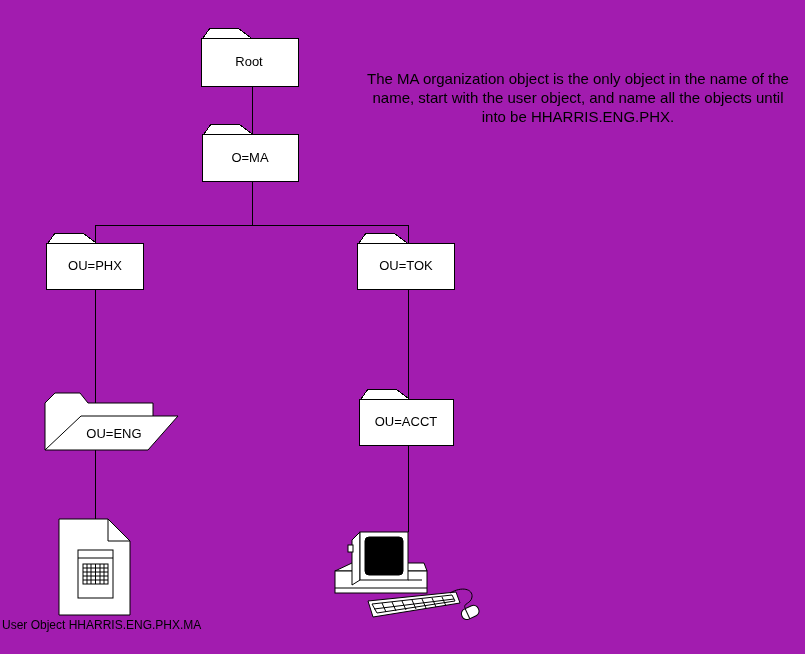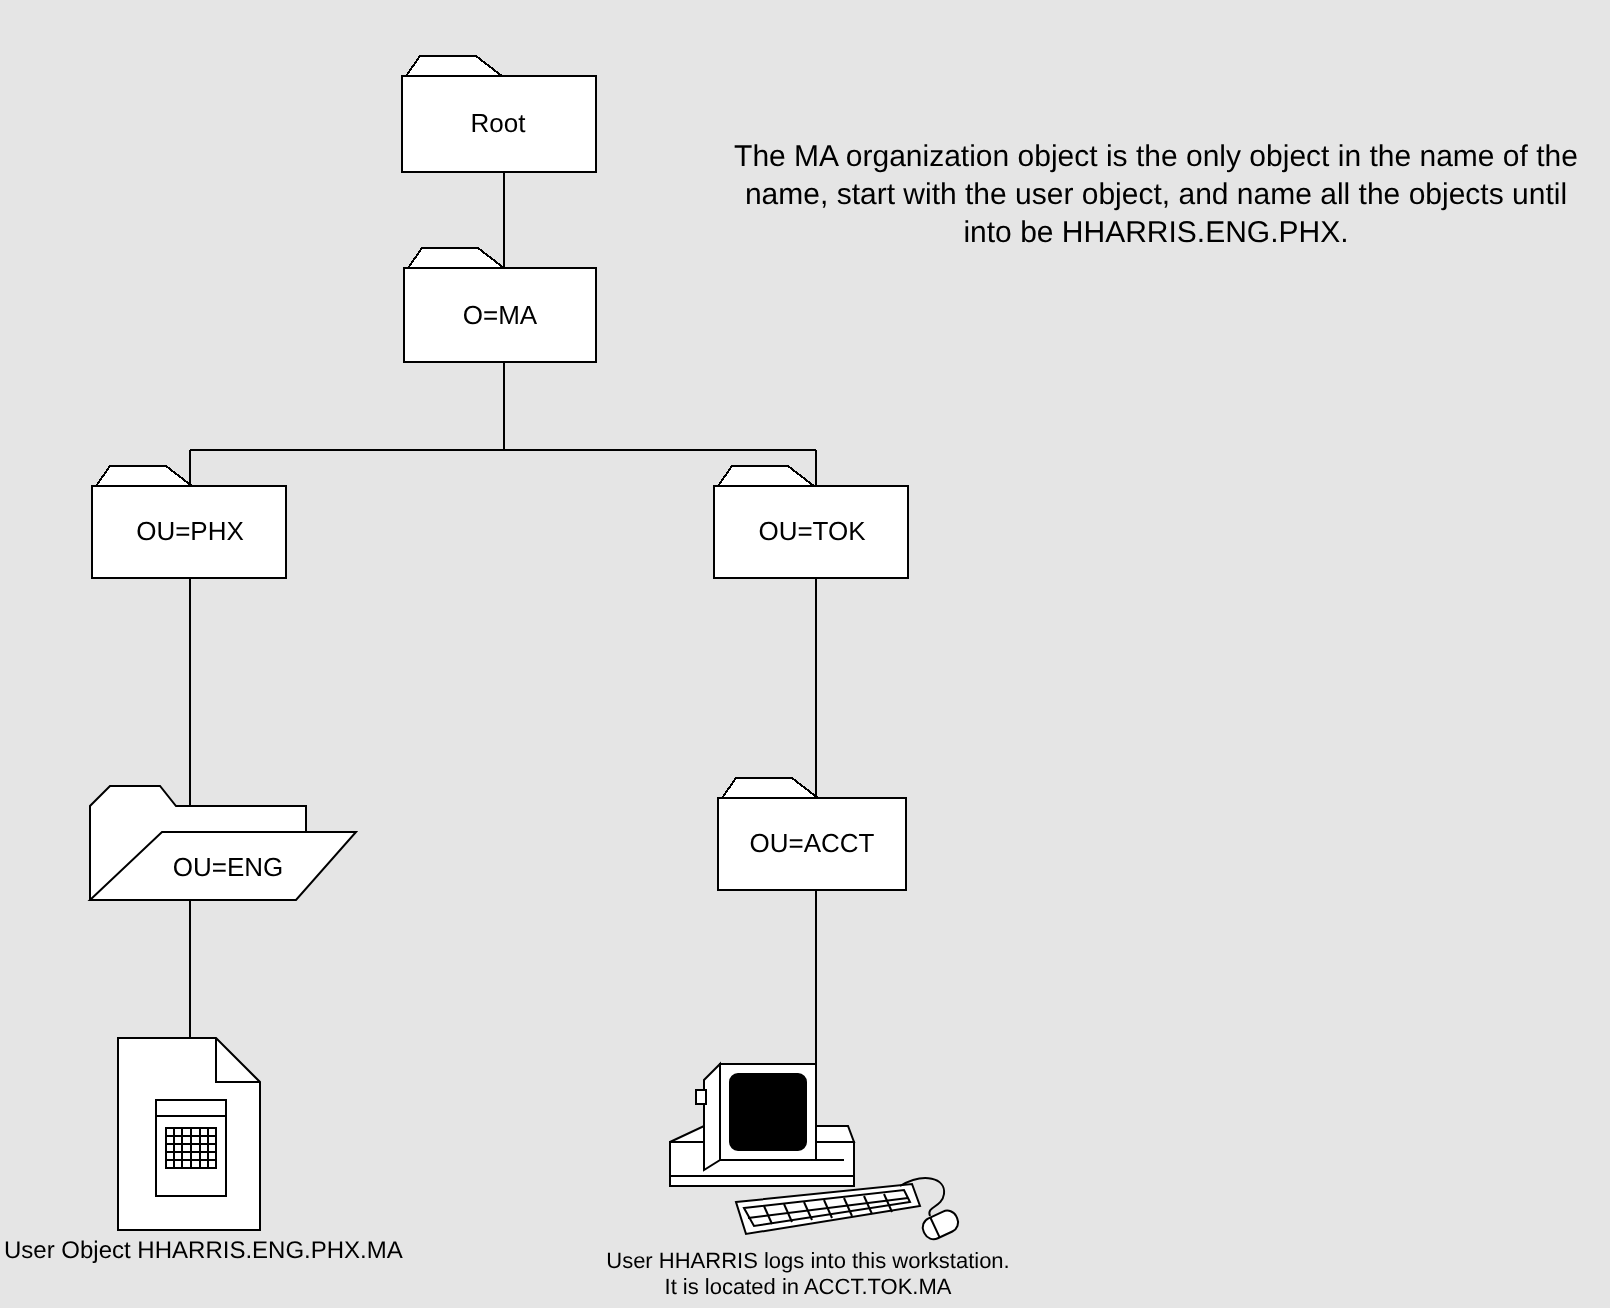--- a/index.html
+++ b/index.html
@@ -1,16 +1,16 @@
 <!DOCTYPE html>
 <html><head>
 <meta charset="utf-8">
 <style>
   html,body{margin:0;padding:0;background:#ffffff;}
-  #stage{position:relative;width:805px;height:654px;background:#e5e5e5;overflow:hidden;
+  #stage{position:relative;width:805px;height:654px;background:#a21caf;overflow:hidden;
          font-family:"Liberation Sans",sans-serif;color:#000;}
   #art{position:absolute;left:0;top:0;}
   .ln{stroke:#000;stroke-width:1;fill:none;}
   .shape{stroke:#000;stroke-width:1;fill:#ffffff;}
   .dark{stroke:#000;stroke-width:1;fill:#000000;}
   .nodelabel{font-family:"Liberation Sans",sans-serif;font-size:13px;fill:#000;text-anchor:middle;}
   .annotation{position:absolute;left:342px;top:69px;width:472px;text-align:center;
               font-size:15px;line-height:19px;}
   .annotation div{white-space:pre;}
   .caption-left{position:absolute;left:2px;top:618px;font-size:12px;white-space:pre;}
@@ -126,18 +126,14 @@
   </svg>
 
   <div class="annotation">
     <div>The MA organization object is the only object in the name of the</div>
     <div>name, start with the user object, and name all the objects until</div>
     <div>into be HHARRIS.ENG.PHX.</div>
   </div>
 
   <div class="caption-left">User Object HHARRIS.ENG.PHX.MA</div>
 
-  <div class="caption-right">
-    <div>User HHARRIS logs into this workstation.</div>
-    <div>It is located in ACCT.TOK.MA</div>
-  </div>
 
 </div>
 
 </body></html>

